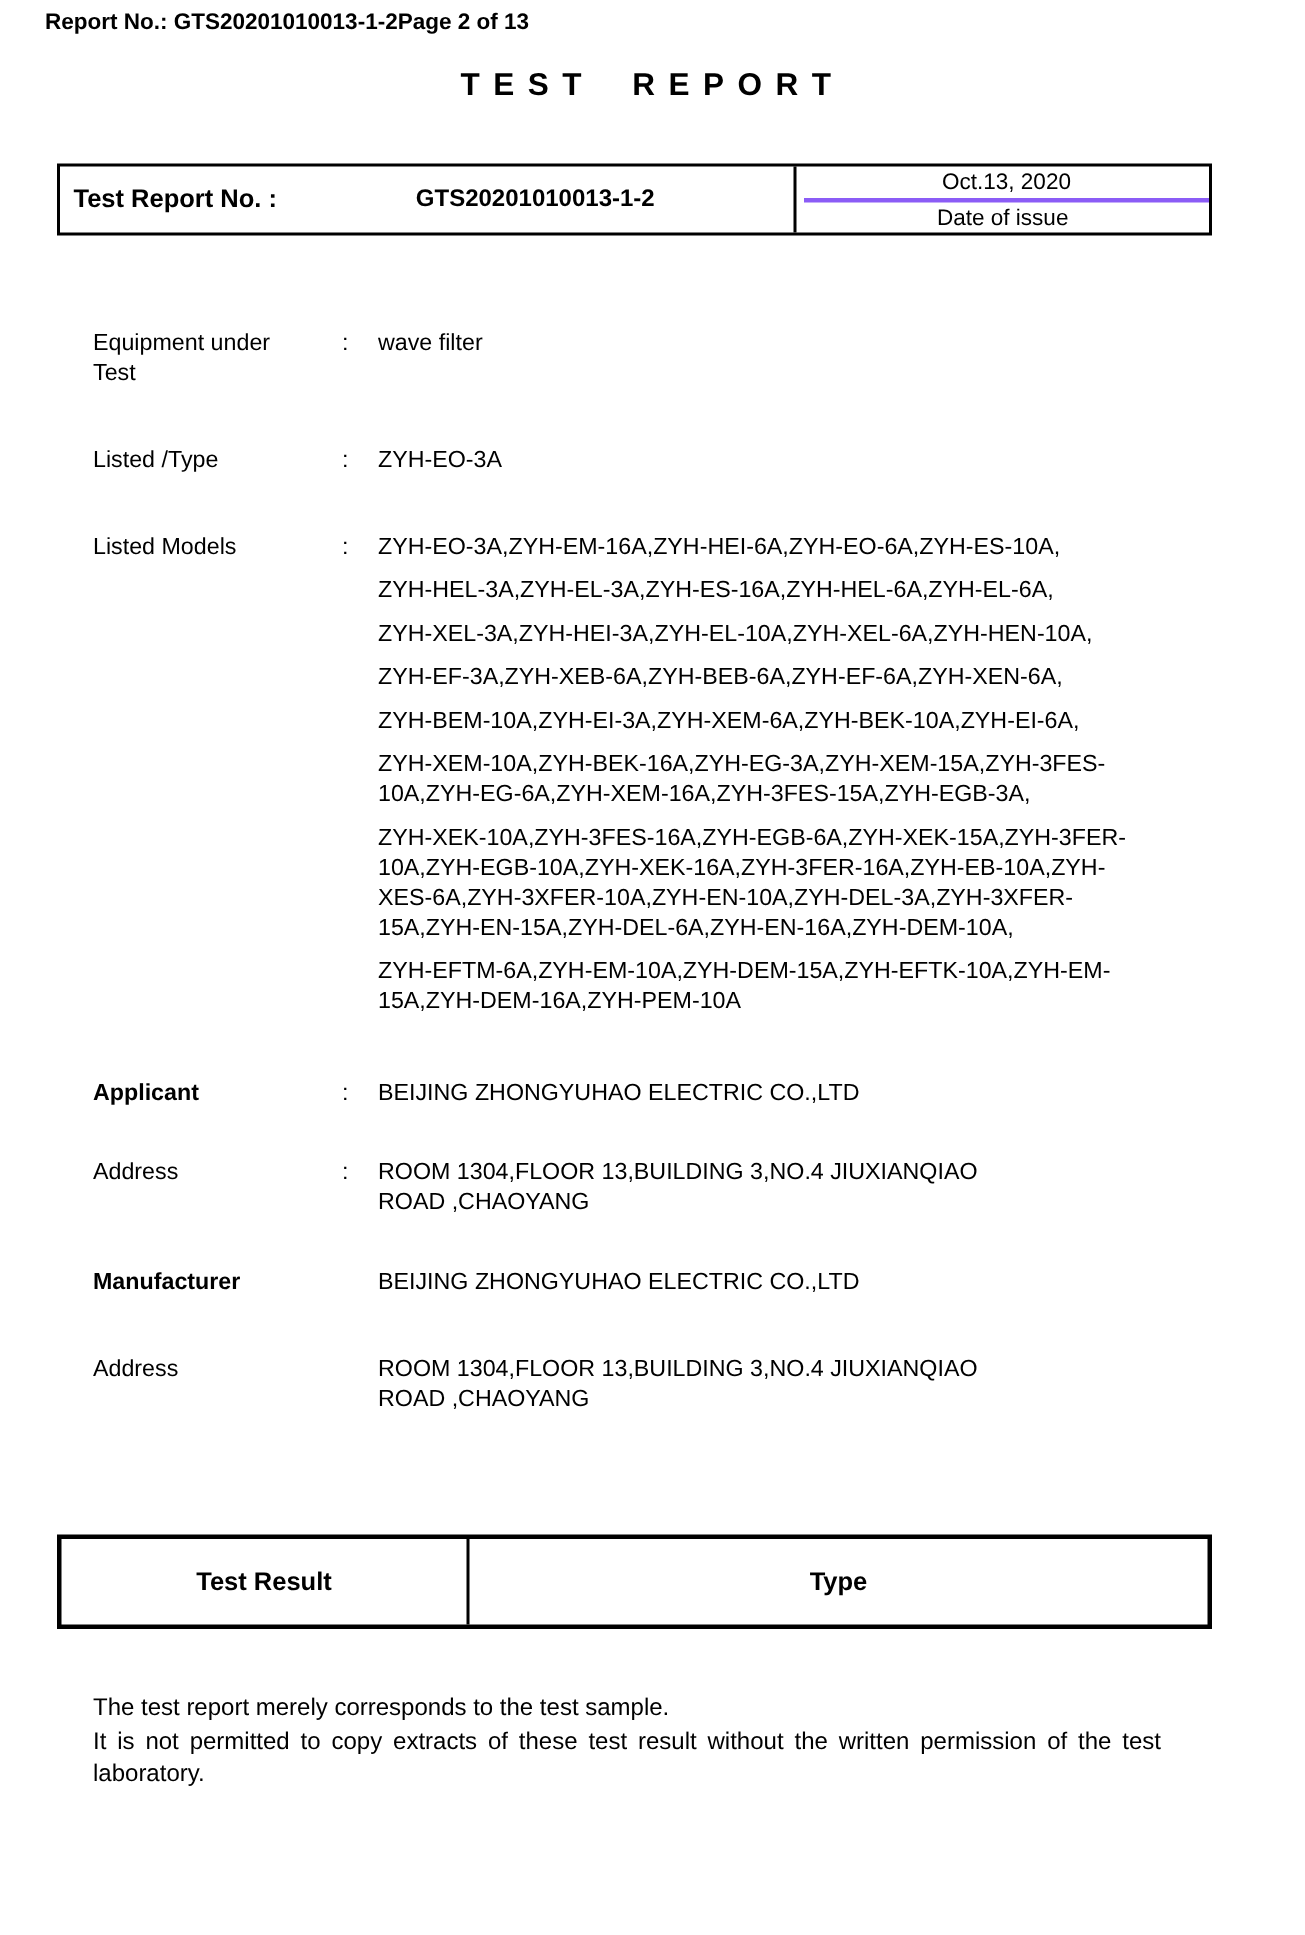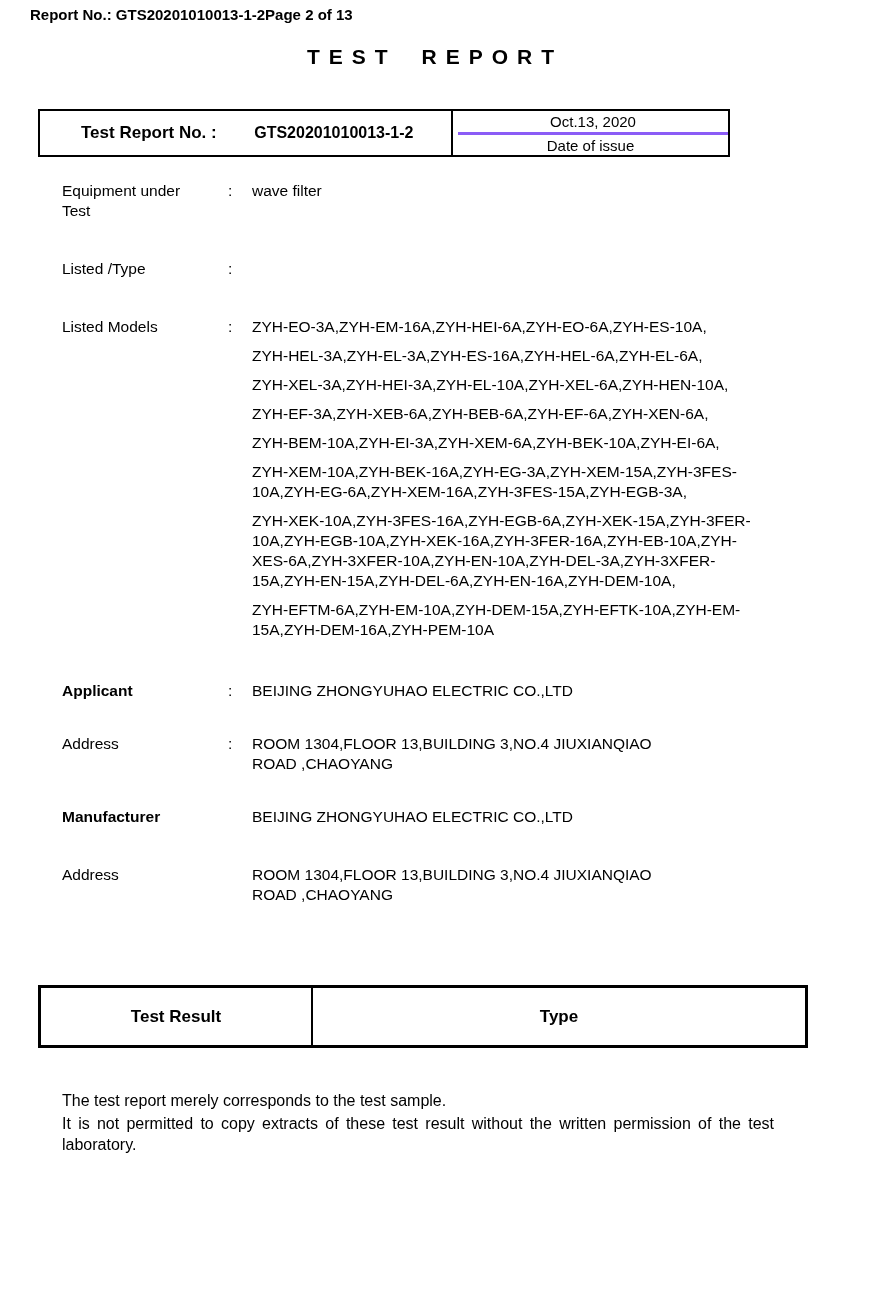--- a/index.html
+++ b/index.html
@@ -28,25 +28,24 @@
     font-size: 21px;
     font-weight: bold;
     letter-spacing: 9px;
     word-spacing: 10px;
   }
 
   
   .report-table {
     box-sizing: border-box;
     margin: 40px 0 0 38px;
-    width: 692px;
+    width: 770px;
     height: 48px;
     border: 2px solid #000;
     display: flex;
-    padding-left: 32px;
   }
   .rt-left { flex: 1; display: flex; align-items: center; }
   .rt-label { font-size: 17px; font-weight: bold; padding-left: 9px; white-space: nowrap; }
   .rt-number { flex: 1; text-align: center; font-size: 16px; font-weight: bold; }
   .rt-right {
     width: 277px;
     box-sizing: border-box;
     border-left: 2px solid #000;
     display: flex;
     flex-direction: column;
@@ -67,21 +66,21 @@
   .info-row {
     display: grid;
     grid-template-columns: 166px 24px 1fr;
     padding: 0 103px 0 62px;
   }
   .info-value { overflow-wrap: break-word; }
   .label-wrap { max-width: 130px; display: inline-block; }
   .bold { font-weight: bold; }
   .addr { max-width: 420px; }
 
-  .row-equipment    { margin-top: 24px; }
+  .row-equipment    { margin-top: 62px; }
   .row-model        { margin-top: 38px; }
   .row-listed       { margin-top: 38px; }
   .row-applicant    { margin-top: 41px; }
   .row-address1     { margin-top: 33px; }
   .row-manufacturer { margin-top: 33px; }
   .row-address2     { margin-top: 38px; }
 
   .models-group { margin-bottom: 9px; overflow-wrap: break-word; }
   .models-group:last-child { margin-bottom: 0; }
 
@@ -142,20 +141,21 @@
 
   <div class="info-row row-equipment">
     <span><span class="label-wrap">Equipment under Test</span></span>
     <span>:</span>
     <span class="info-value">wave filter</span>
   </div>
 
   <div class="info-row row-model">
     <span>Listed /Type</span>
     <span>:</span>
+    <span class="info-value">ZYH-EO-3A</span>
   </div>
 
   <div class="info-row row-listed">
     <span>Listed Models</span>
     <span>:</span>
     <span class="info-value">
       <div class="models-group">ZYH-EO-3A,ZYH-EM-16A,ZYH-HEI-6A,ZYH-EO-6A,ZYH-ES-10A,</div>
       <div class="models-group">ZYH-HEL-3A,ZYH-EL-3A,ZYH-ES-16A,ZYH-HEL-6A,ZYH-EL-6A,</div>
       <div class="models-group">ZYH-XEL-3A,ZYH-HEI-3A,ZYH-EL-10A,ZYH-XEL-6A,ZYH-HEN-10A,</div>
       <div class="models-group">ZYH-EF-3A,ZYH-XEB-6A,ZYH-BEB-6A,ZYH-EF-6A,ZYH-XEN-6A,</div>

